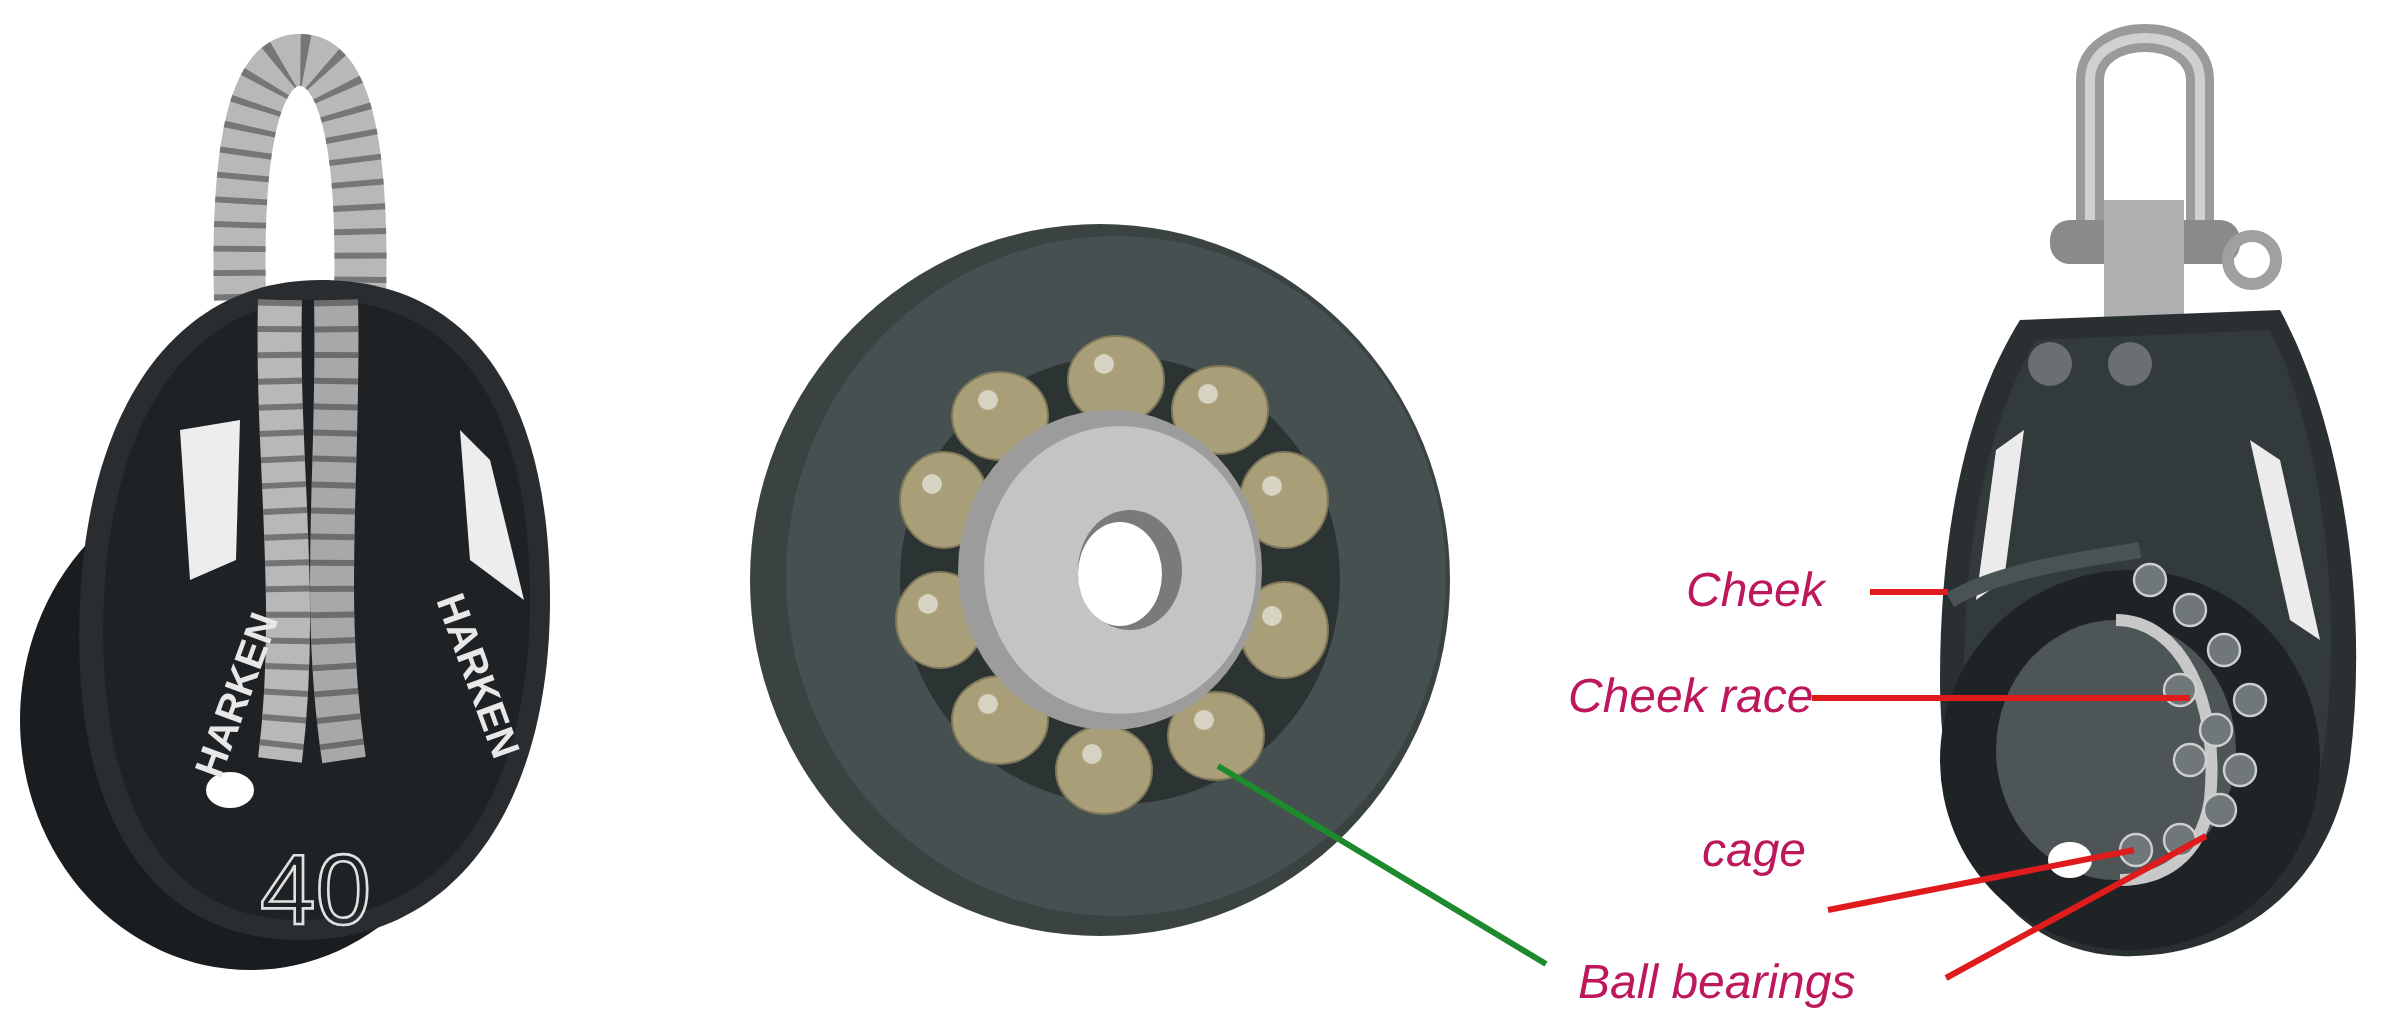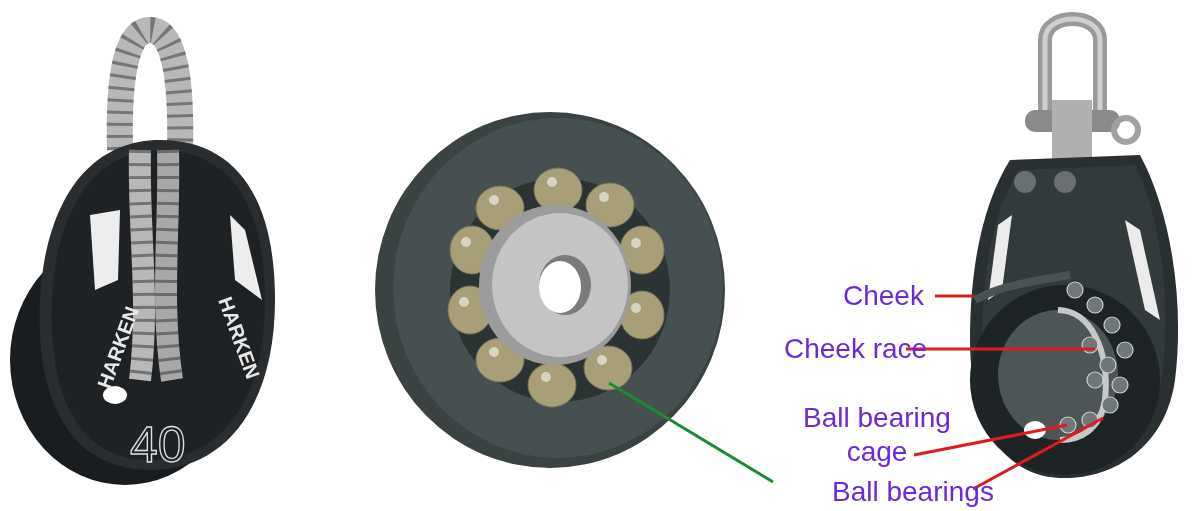--- a/index.html
+++ b/index.html
@@ -1,19 +1,19 @@
 <!DOCTYPE html>
 <html><head>
 <meta charset="utf-8">
 <style>
   html, body { margin: 0; padding: 0; background: #ffffff; }
   body { width: 1200px; height: 511px; position: relative; overflow: hidden; font-family: "Liberation Sans", sans-serif; }
   .panel { position: absolute; top: 0; }
   svg { display: block; }
-  .label { position: absolute; color: #6d28d9; font-size: 28px; line-height: 26px; white-space: nowrap; }
+  .label { position: absolute; color: #be185d; font-size: 24px; line-height: 26px; white-space: nowrap; font-style: italic; }
   .label.center { text-align: center; }
   .overlay { position: absolute; left: 0; top: 0; width: 1200px; height: 511px; pointer-events: none; }
 </style>
 </head>
 <body>
 
 <div class="panel" style="left:0; width:300px; height:511px;">
   <svg width="300" height="511" viewBox="0 0 300 511">
 
     <path d="M120 150 C118 70, 128 30, 150 30 C172 30, 182 70, 180 150" fill="none" stroke="#b8b8b8" stroke-width="26"></path>
@@ -128,16 +128,15 @@
   <line x1="609" y1="383" x2="773" y2="482" stroke="#1e8a2e" stroke-width="3"></line>
   <line x1="935" y1="296" x2="974" y2="296" stroke="#e01b1b" stroke-width="3"></line>
   <line x1="906" y1="349" x2="1095" y2="349" stroke="#e01b1b" stroke-width="3"></line>
   <line x1="914" y1="455" x2="1067" y2="425" stroke="#e01b1b" stroke-width="3"></line>
   <line x1="973" y1="489" x2="1103" y2="418" stroke="#e01b1b" stroke-width="3"></line>
 </svg>
 
 <div class="label" style="left:843px; top:283px;">Cheek</div>
 <div class="label" style="left:784px; top:336px;">Cheek race</div>
 <div class="label center" style="left:792px; top:405px; width:170px;">
-  <div>Ball bearing</div>
   <div style="margin-top:8px;">cage</div>
 </div>
-<div class="label" style="left:789px; top:479px;margin-left:43px;">Ball bearings</div>
+<div class="label" style="left:789px; top:479px;">Ball bearings</div>
 
 </body></html>

